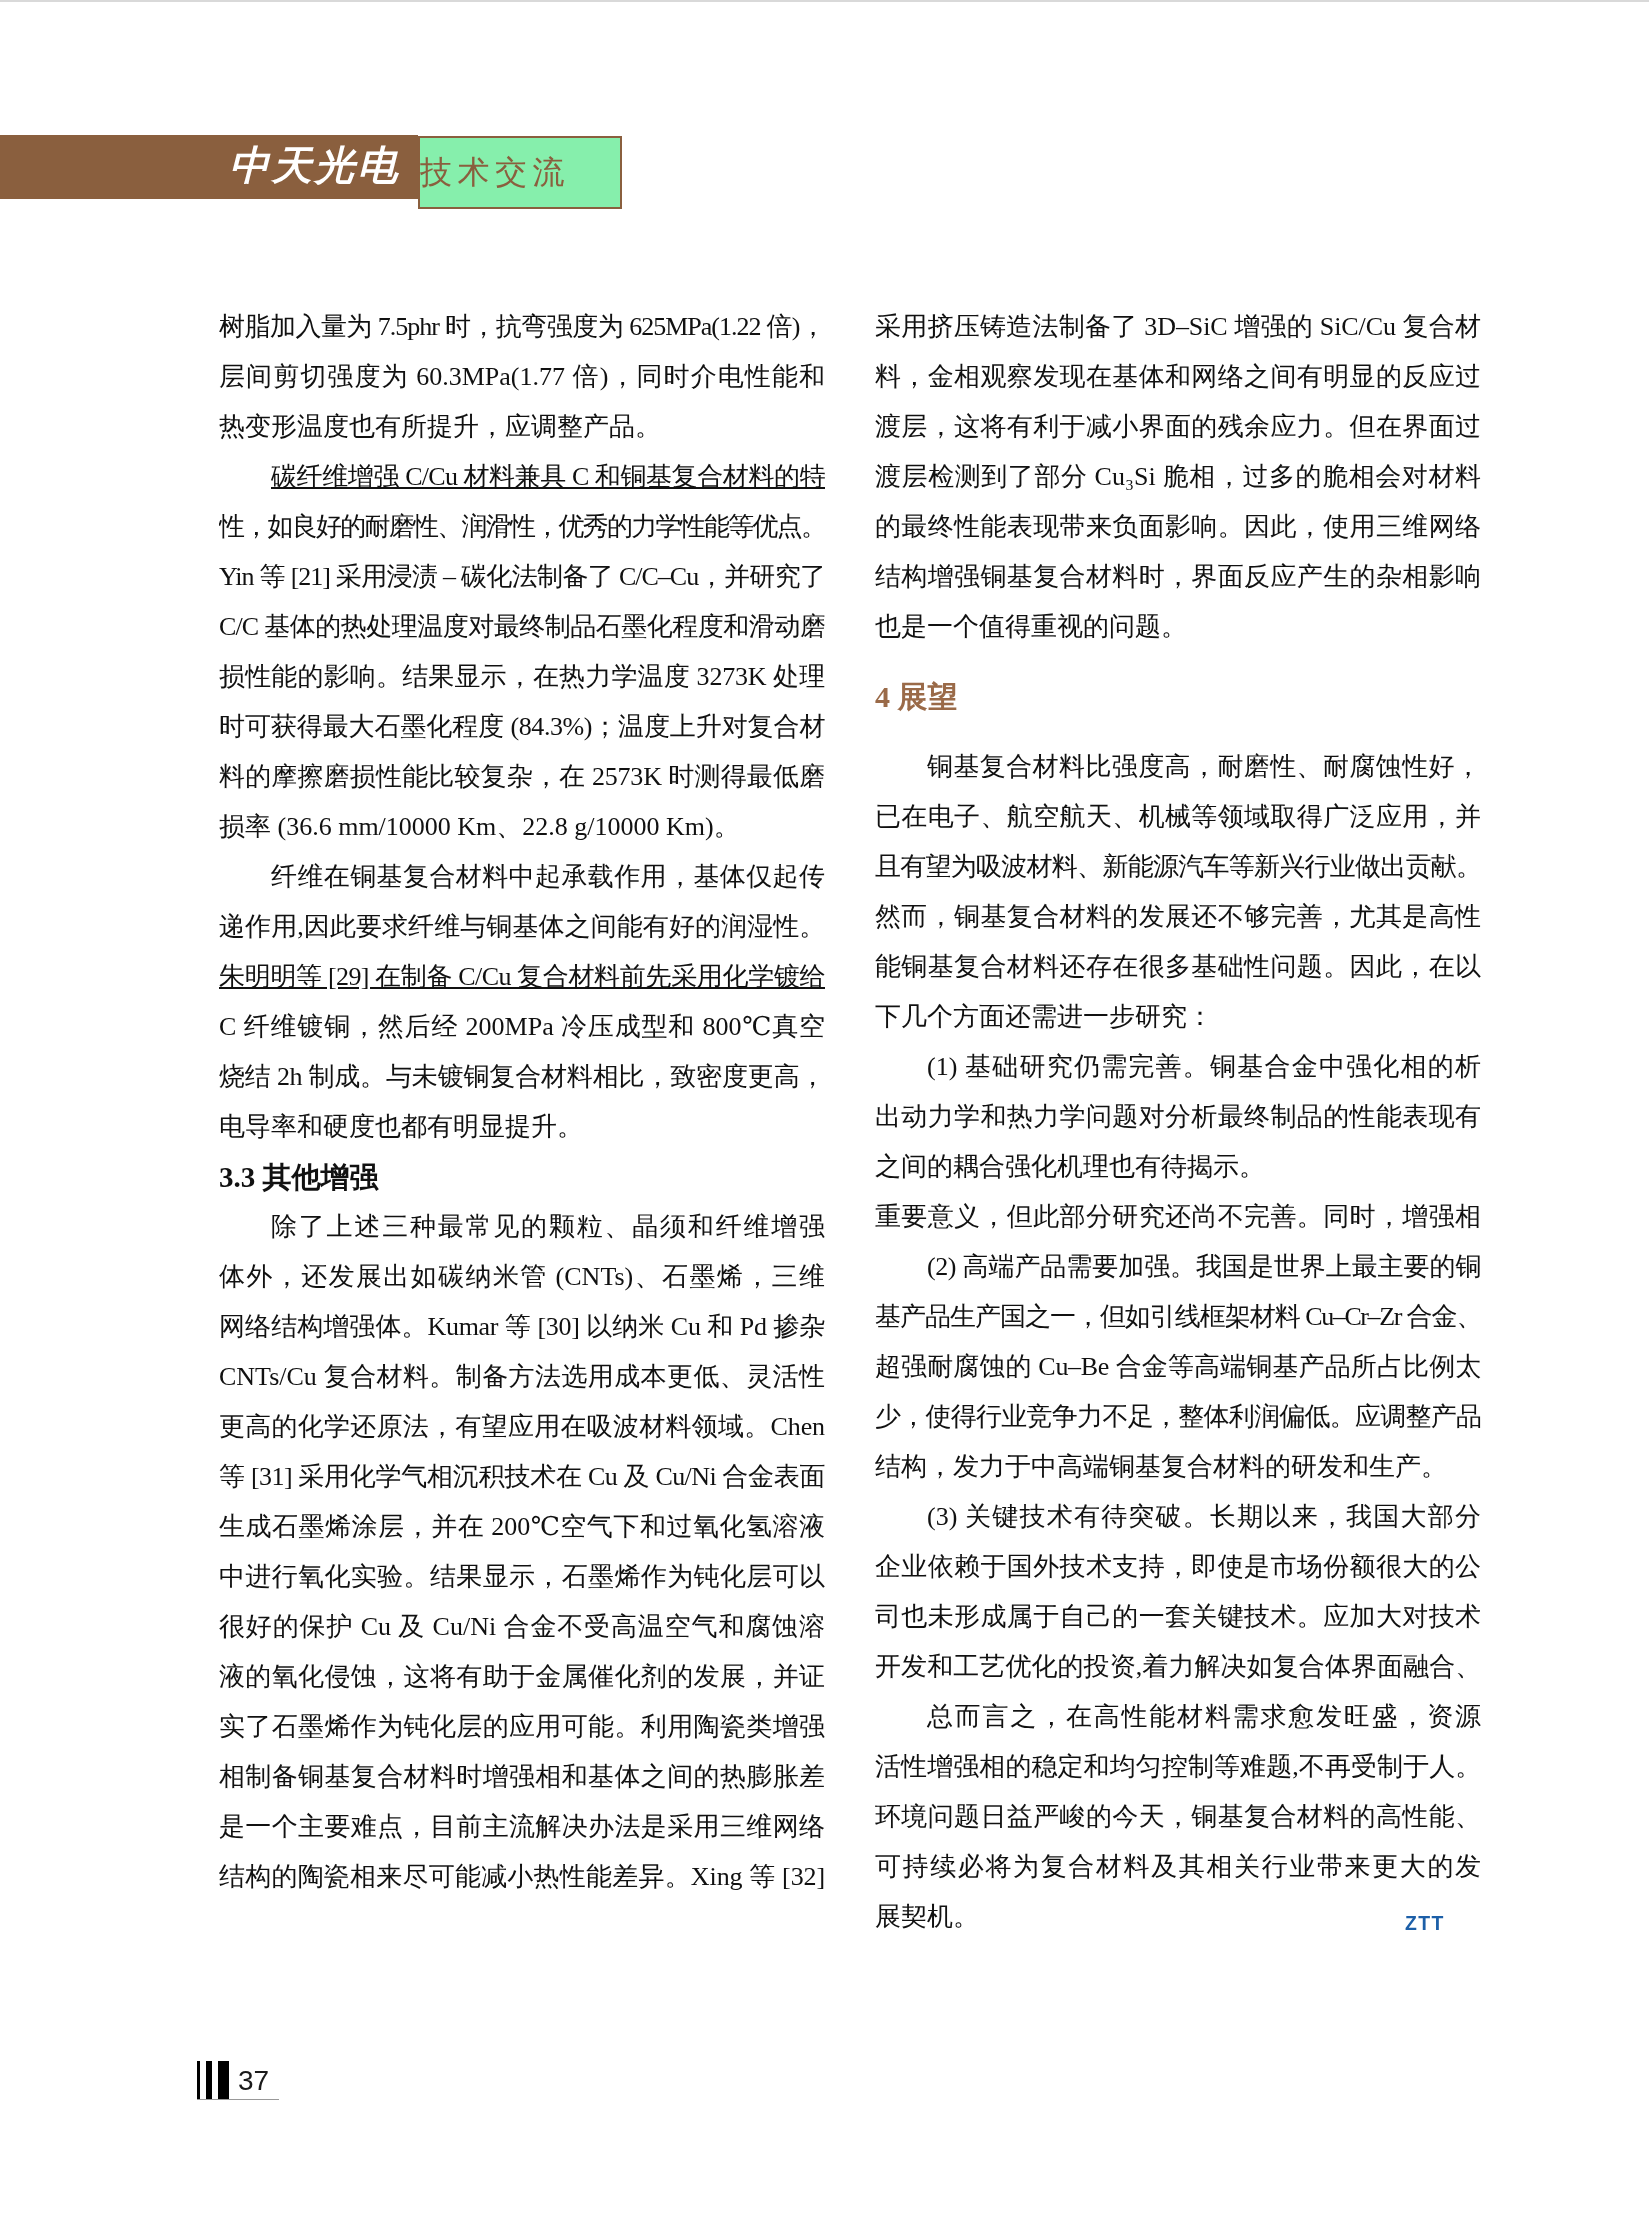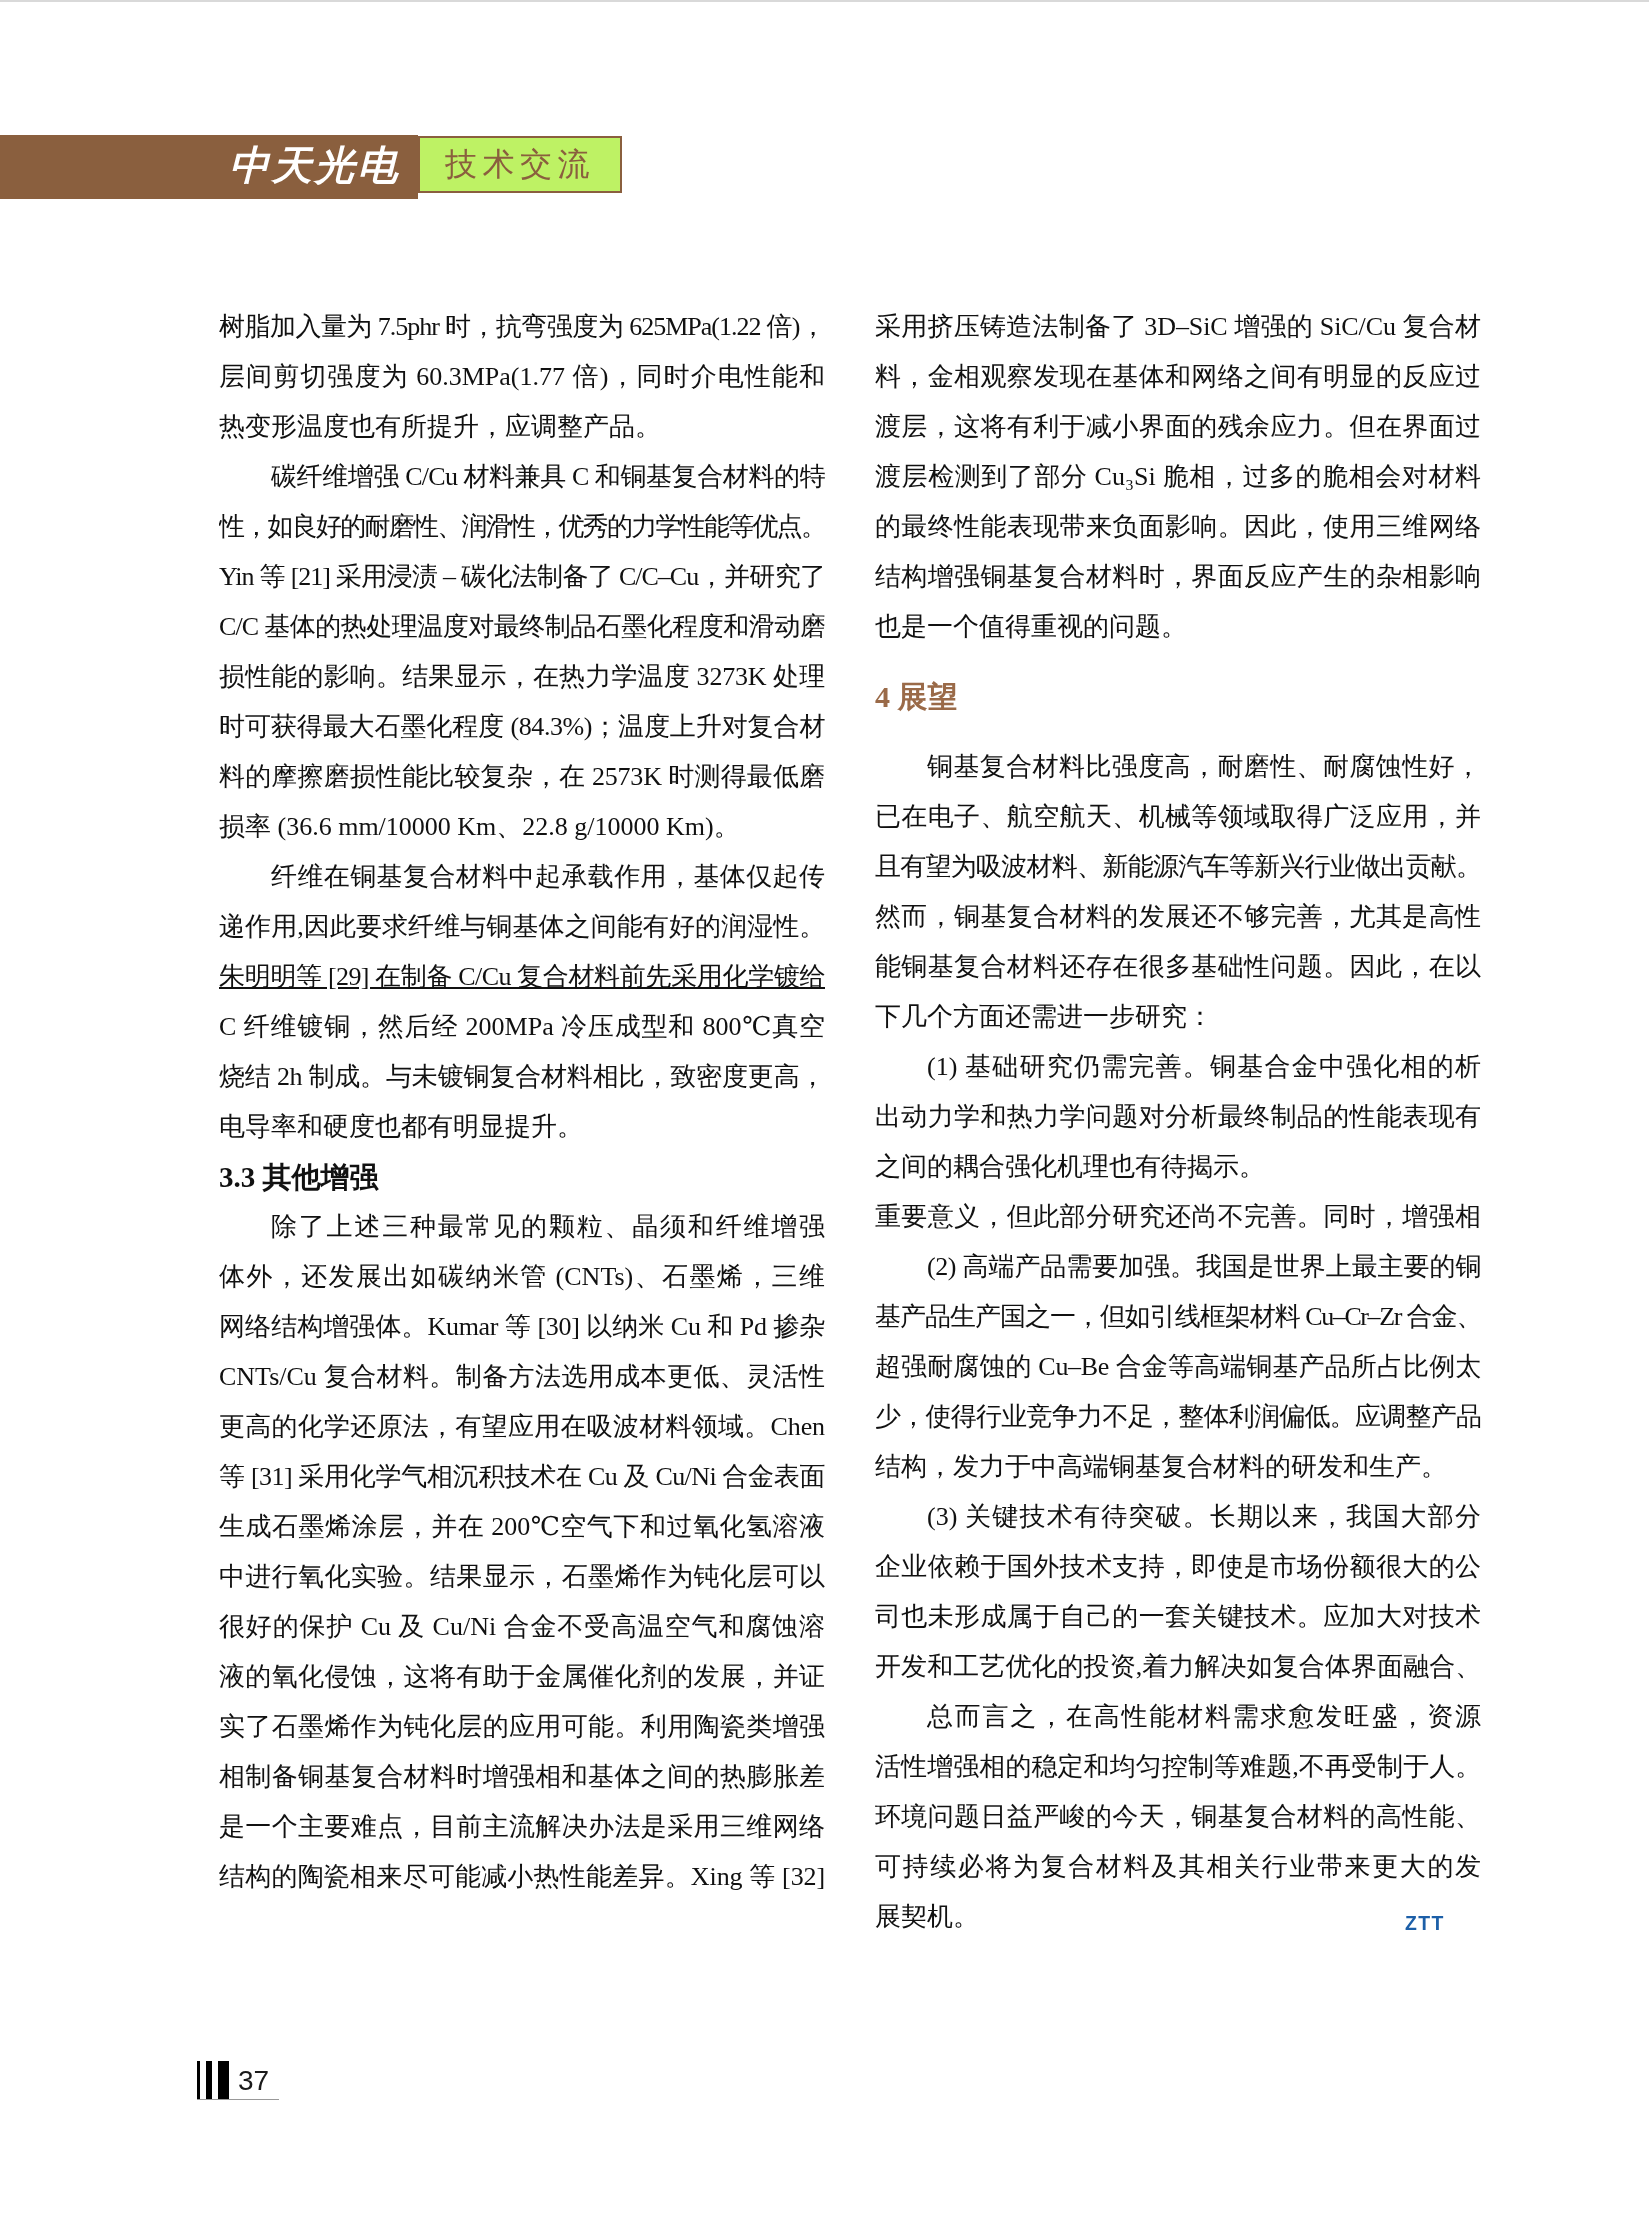--- a/index.html
+++ b/index.html
@@ -11,23 +11,23 @@
   .scan-edge-top { position:absolute; left:0; top:0; width:1650px; height:2.1px; background:#d9d9d9; }
 
   
   .banner { position:absolute; left:0; top:135px; width:418px; height:64px; background:#8a5f3e; }
   .brand-logo {
     position:absolute; left:229px; top:135px; height:64px; line-height:62px;
     color:#ffffff; font-size:40px; font-weight:bold; font-style:italic;
     letter-spacing:2.8px; white-space:nowrap;
   }
   .tagbox {
-    position:absolute; left:418px; top:136px; width:204px; height:57px;
-    box-sizing:border-box; border:2.8px solid #8a5f3e; background:#bef264;
-    display:flex; align-items:center; justify-content:center;
+    position:absolute; left:418px; top:136px; width:204px; height:73px;
+    box-sizing:border-box; border:2.8px solid #8a5f3e; background:#86efac;
+    display:flex; align-items:center; justify-content:flex-start;
   }
   .tagbox span { color:#8a5f3e; font-size:32px; letter-spacing:5.5px; font-family:"Liberation Sans","DejaVu Sans",sans-serif; }
 
   
   .col { position:absolute; top:302px; width:606px;margin-left:22px; }
   .col-left  { left:197px; }
   .col-right { left:853px; }
   .line {
     height:50px; line-height:50px; font-size:26px;
     overflow:hidden; text-align:left;
@@ -66,21 +66,21 @@
   <div class="brand-logo">中天光电</div>
   <div class="tagbox">
     <span>技术交流</span>
   </div>
 
   <div class="col col-left">
 
   <div class="line lt-body just" style="letter-spacing: -1px;">树脂加入量为 7.5phr 时，抗弯强度为 625MPa(1.22 倍)，</div>
       <div class="line lt-body just" style="">层间剪切强度为 60.3MPa(1.77 倍)，同时介电性能和</div>
       <div class="line lt-end" style="">热变形温度也有所提升，应调整产品。</div>
-      <div class="line lt-start just" style="letter-spacing: -0.7px;">碳纤维增强 C/Cu 材料兼具 C 和铜基复合材料的特</div>
+      <div class="line lt-start just" style="letter-spacing: -0.7px; text-decoration: underline;">碳纤维增强 C/Cu 材料兼具 C 和铜基复合材料的特</div>
       <div class="line lt-body just" style="letter-spacing: -2.1px;">性，如良好的耐磨性、润滑性，优秀的力学性能等优点。</div>
       <div class="line lt-body just" style="letter-spacing: -1px;">Yin 等 [21] 采用浸渍 – 碳化法制备了 C/C–Cu，并研究了</div>
       <div class="line lt-body just" style="letter-spacing: -0.9px;">C/C 基体的热处理温度对最终制品石墨化程度和滑动磨</div>
       <div class="line lt-body just" style="letter-spacing: -0.2px;">损性能的影响。结果显示，在热力学温度 3273K 处理</div>
       <div class="line lt-body just" style="letter-spacing: -0.4px;">时可获得最大石墨化程度 (84.3%)；温度上升对复合材</div>
       <div class="line lt-body just" style="letter-spacing: -0.2px;">料的摩擦磨损性能比较复杂，在 2573K 时测得最低磨</div>
       <div class="line lt-end" style="">损率 (36.6 mm/10000 Km、22.8 g/10000 Km)。</div>
       <div class="line lt-start just" style="">纤维在铜基复合材料中起承载作用，基体仅起传</div>
       <div class="line lt-body just" style="letter-spacing: -0.3px;">递作用,因此要求纤维与铜基体之间能有好的润湿性。</div>
       <div class="line lt-body just" style="letter-spacing: -0.6px; text-decoration: underline;">朱明明等 [29] 在制备 C/Cu 复合材料前先采用化学镀给</div>

